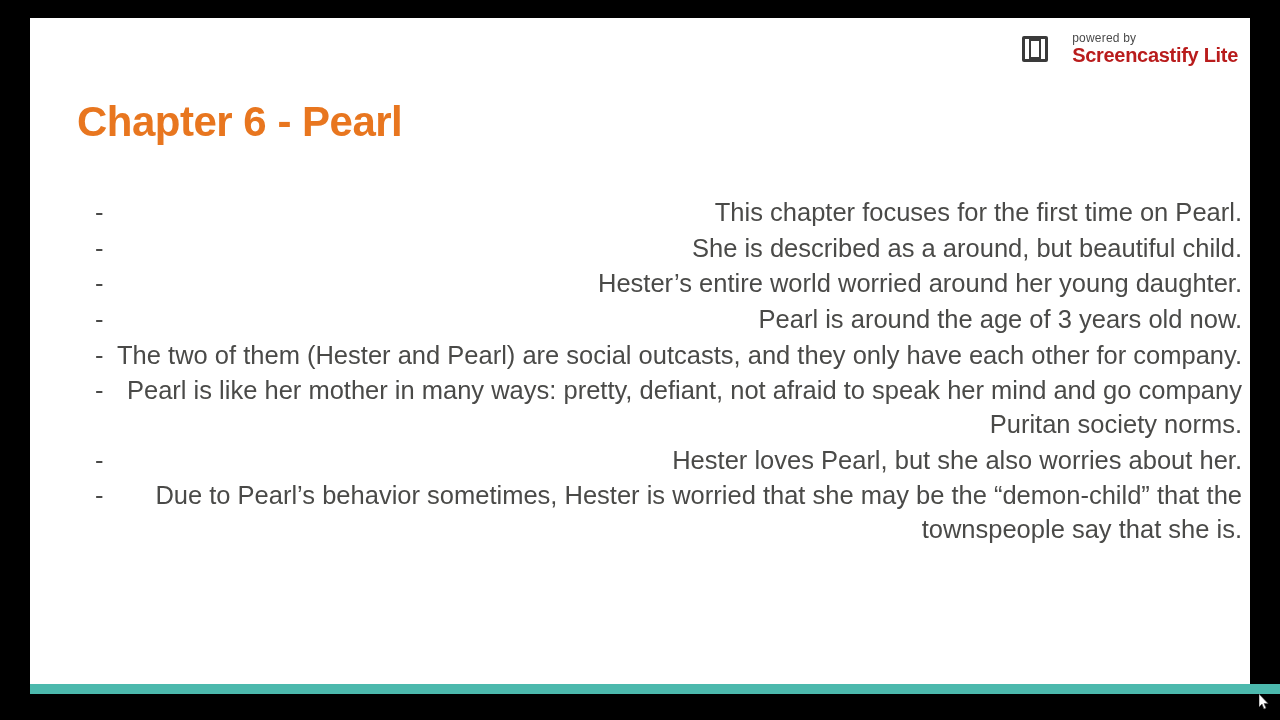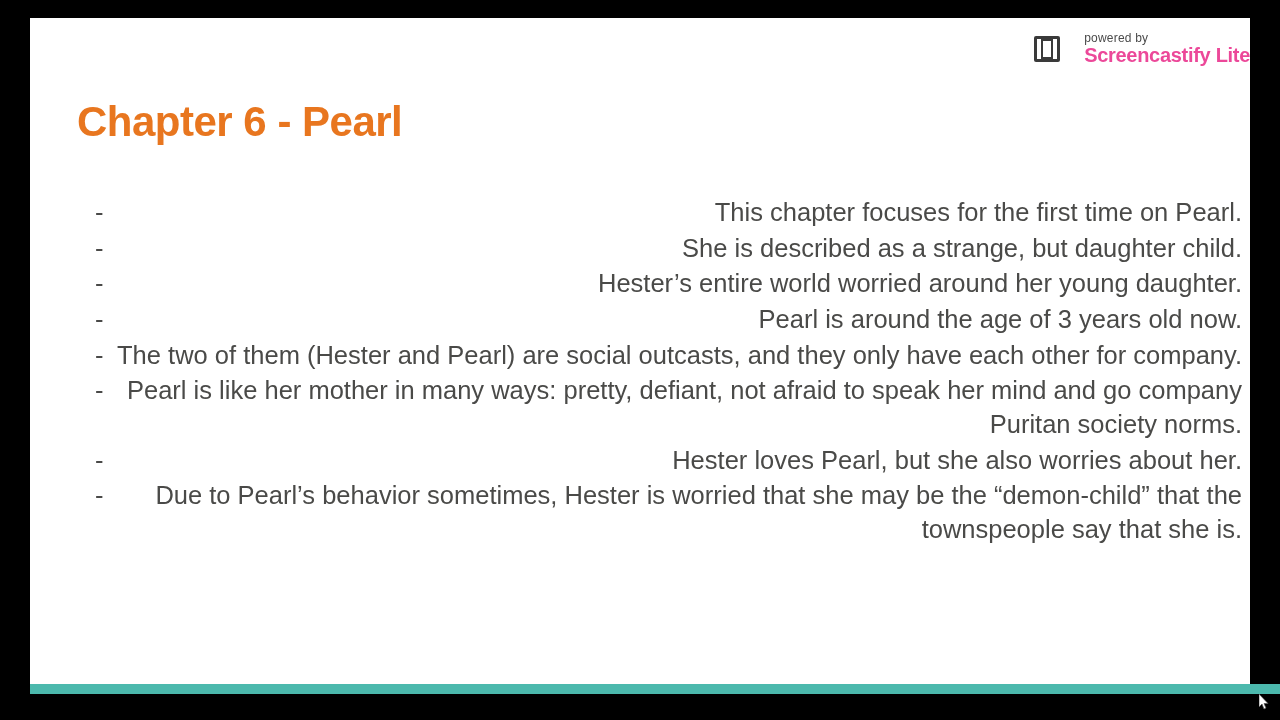--- a/index.html
+++ b/index.html
@@ -36,21 +36,21 @@
     height: 10px;
     background: #4cb9ad;
   }
   .watermark {
     position: absolute;
     right: 0px;
     top: 10px;
     display: flex;
     align-items: center;
     gap: 24px;
-    padding: 4px 0 6px 10px;
+    padding: 4px 12px 6px 10px;
     background: rgba(255,255,255,0.85);
   }
   .film-icon {
     width: 26px;
     height: 26px;
     background: #3a3a3a;
     border-radius: 2px;
     position: relative;
     flex: 0 0 auto;
   }
@@ -76,21 +76,21 @@
   .wm-text {
     line-height: 1.05;
   }
   .wm-powered {
     font-size: 12px;
     color: #4a4a4a;
     letter-spacing: 0.2px;
   }
   .wm-brand {
     font-size: 20px;
-    color: #ec4899;
+    color: #b91c1c;
     font-weight: bold;
     letter-spacing: -0.3px;
   }
   .slide-title {
     position: absolute;
     left: 47px;
     top: 80px;
     font-size: 42px;
     font-weight: bold;
     color: #e8761f;
@@ -152,21 +152,21 @@
 
     <div class="bullets">
 
       <div class="bullet-row">
         <span class="dash">-</span>
         <span class="btext">This chapter focuses for the first time on Pearl.</span>
       </div>
 
       <div class="bullet-row">
         <span class="dash">-</span>
-        <span class="btext">She is described as a strange, but daughter child.</span>
+        <span class="btext">She is described as a around, but beautiful child.</span>
       </div>
 
       <div class="bullet-row">
         <span class="dash">-</span>
         <span class="btext">Hester’s entire world worried around her young daughter.</span>
       </div>
 
       <div class="bullet-row">
         <span class="dash">-</span>
         <span class="btext">Pearl is around the age of 3 years old now.</span>

